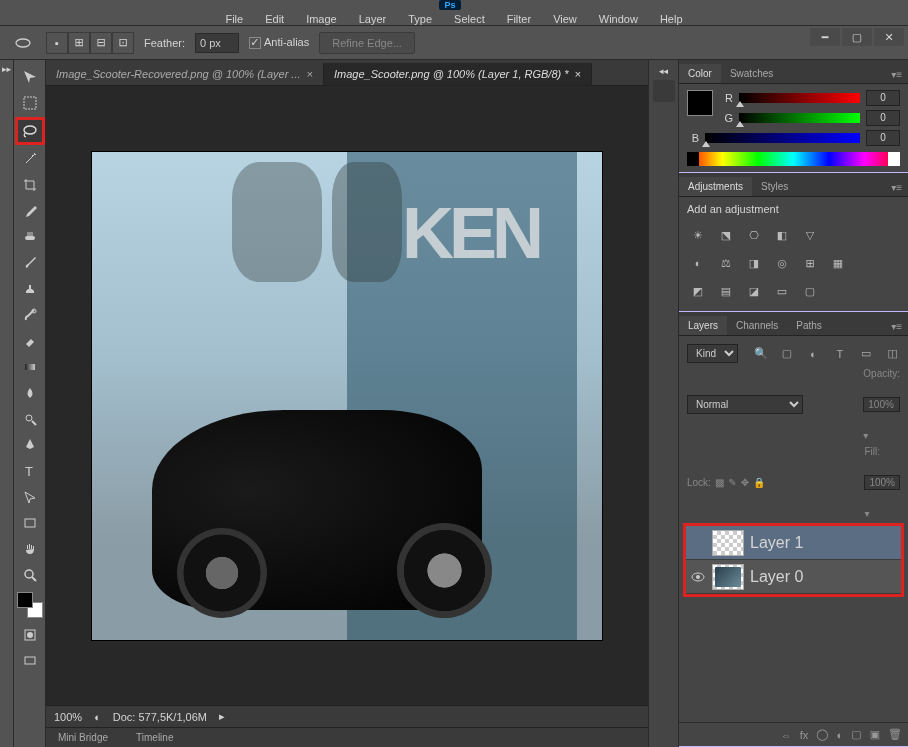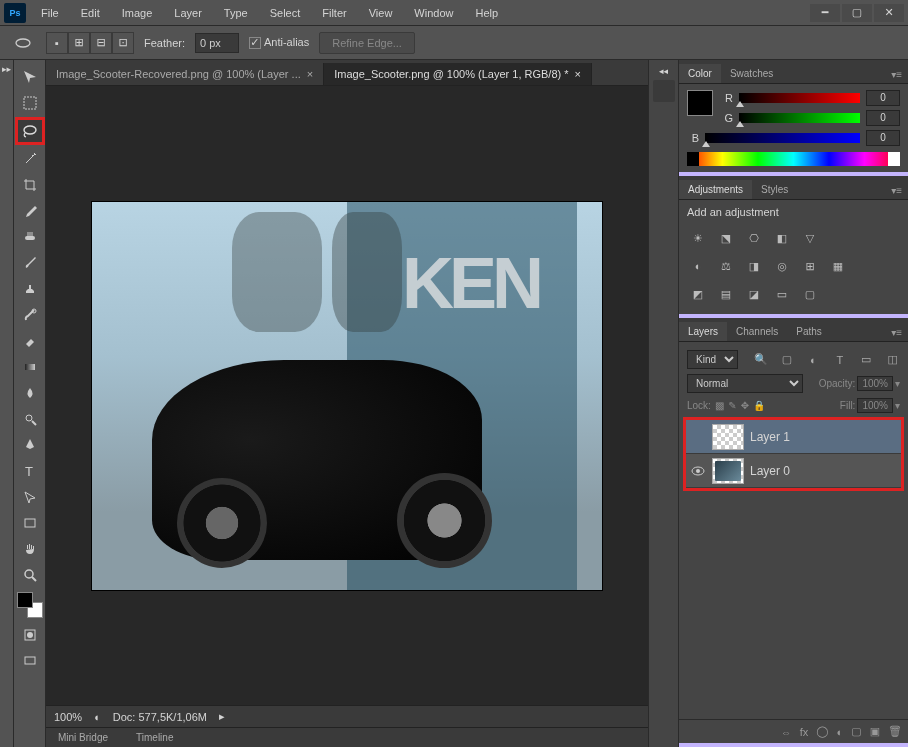--- a/index.html
+++ b/index.html
@@ -1,18 +1,18 @@
 <!DOCTYPE html>
 <html><head>
 <meta charset="utf-8">
 <style>
 * { margin: 0; padding: 0; box-sizing: border-box; font-family: "Segoe UI", Tahoma, sans-serif; }
 body { background: #535353; width: 908px; height: 747px; overflow: hidden; color: #d4d4d4; font-size: 11px; }
 
-.titlebar { height: 26px; background: #535353; display: flex; align-items: center; padding: 0 4px; border-bottom: 1px solid #2a2a2a; }
+.titlebar { height: 26px; background: #535353; display: flex; align-items: center; padding: 0 4px; border-bottom: 1px solid #2a2a2a; flex-direction: column; }
 .ps-logo { width: 22px; height: 20px; background: #001e36; color: #31a8ff; font-weight: bold; font-size: 9px; display: flex; align-items: center; justify-content: center; border-radius: 2px; margin-right: 8px; }
 .menubar { display: flex; gap: 8px; }
 .menubar span { padding: 3px 7px; cursor: default; }
 .winctrl { margin-left: auto; display: flex; gap: 2px; }
 .winctrl div { width: 30px; height: 18px; background: #3a3a3a; display: flex; align-items: center; justify-content: center; font-size: 11px; }
 .winctrl .mini { background: #4a4a4a; }
 
 .optionsbar { height: 34px; background: #535353; border-bottom: 1px solid #2a2a2a; display: flex; align-items: center; padding: 0 10px; gap: 10px; }
 .tool-icon-opt { width: 26px; height: 22px; display: flex; align-items: center; justify-content: center; }
 .sel-mode { display: flex; gap: 0; }
@@ -29,43 +29,43 @@
 .toolbox { width: 32px; background: #535353; border-right: 1px solid #2a2a2a; display: flex; flex-direction: column; padding-top: 4px; }
 .tool { width: 28px; height: 24px; margin: 1px auto; display: flex; align-items: center; justify-content: center; position: relative; }
 .tool.highlighted { border: 3px solid #d22; background: #3a3a3a; height: 28px; width: 30px; }
 .tool svg { fill: #ccc; }
 .swatch-fg-bg { position: relative; width: 26px; height: 26px; margin: 4px auto; }
 .swatch-fg { width: 16px; height: 16px; background: #000; border: 1px solid #888; position: absolute; top: 0; left: 0; }
 .swatch-bg { width: 16px; height: 16px; background: #fff; border: 1px solid #888; position: absolute; bottom: 0; right: 0; }
 
 .docarea { flex: 1; display: flex; flex-direction: column; background: #282828; }
 .doctabs { height: 26px; background: #3a3a3a; display: flex; align-items: flex-end; border-bottom: 1px solid #222; }
-.doctab { padding: 5px 10px; background: #3a3a3a; color: #aaa; display: flex; align-items: center; gap: 6px; border-right: 1px solid #222; font-size: 11px; }
+.doctab { padding: 5px 10px; background: #3a3a3a; color: #aaa; display: flex; align-items: center; gap: 6px; border-right: 1px solid #222; font-size: 11px; font-style: italic; }
 .doctab.active { background: #282828; color: #ddd; }
 .doctab .close { font-size: 11px; }
 .canvas-holder { flex: 1; display: flex; align-items: center; justify-content: center; overflow: hidden; }
-.canvas { width: 510px; height: 388px; background: linear-gradient(to bottom, #b8d4e3 0%, #a4c0cf 40%, #8a9ca5 80%); position: relative; box-shadow: 0 0 0 1px #000; }
+.canvas { width: 510px; height: 488px; background: linear-gradient(to bottom, #b8d4e3 0%, #a4c0cf 40%, #8a9ca5 80%); position: relative; box-shadow: 0 0 0 1px #000; }
 .canvas::before { content: ""; position: absolute; left: 50%; top: 0; bottom: 0; width: 45%; background: rgba(25,70,90,0.5); }
 .canvas .scooter { position: absolute; left: 60px; bottom: 30px; width: 330px; height: 200px; background: radial-gradient(ellipse at 30% 40%, #1a1a1a, #000); border-radius: 40% 30% 20% 20%; }
 .canvas .wheel1 { position: absolute; left: 85px; bottom: 22px; width: 90px; height: 90px; background: radial-gradient(circle, #666 25%, #111 26% 60%, #333 61%); border-radius: 50%; }
 .canvas .wheel2 { position: absolute; left: 305px; bottom: 22px; width: 95px; height: 95px; background: radial-gradient(circle, #888 25%, #111 26% 60%, #333 61%); border-radius: 50%; }
 .canvas .ref1 { position:absolute; top:10px; left: 140px; width: 90px; height:120px; background: rgba(60,70,70,.4); border-radius: 30%;}
 .canvas .ref2 { position:absolute; top:10px; left: 240px; width: 70px; height:120px; background: rgba(50,60,60,.4); border-radius: 30%;}
 .canvas .text-sign { position: absolute; top: 40px; left: 310px; font-size: 72px; font-weight: bold; color: rgba(230,230,230,0.75); letter-spacing: -5px; font-family: Arial; }
 
 .statusbar { height: 22px; background: #3a3a3a; display: flex; align-items: center; padding: 0 8px; gap: 12px; border-top: 1px solid #222; font-size: 11px; }
 .footer-tabs { height: 20px; background: #3a3a3a; display: flex; align-items: center; padding: 0 4px; gap: 12px; border-top: 1px solid #222; }
 .footer-tabs span { padding: 2px 8px; font-size: 10px; color: #aaa; }
 
 .panelstrip { width: 30px; background: #454545; border-left: 1px solid #2a2a2a; padding-top: 6px; }
 .panelstrip .expand { font-size: 9px; text-align:center; }
 .panelstrip .picon { width:22px; height:22px; margin: 4px auto; background:#3a3a3a; border-radius:2px;}
 
 .panels { width: 230px; background: #454545; display: flex; flex-direction: column; border-left: 1px solid #2a2a2a; }
-.panel { border-bottom: 4px solid #c4b5fd; }
+.panel { border-bottom: 1px solid #c4b5fd; }
 .panel-tabs { height: 24px; background: #3a3a3a; display: flex; align-items: flex-end; border-bottom: 1px solid #222; font-size: 10px; }
 .panel-tab { padding: 4px 9px; color: #aaa; }
 .panel-tab.active { background: #454545; color: #ddd; }
 .panel-menu { margin-left: auto; padding: 3px 6px; font-size: 10px; color:#999;}
 .panel-body { padding: 6px 8px; }
 
 .color-panel .swatch-lg { width: 26px; height: 26px; background: #000; border: 1px solid #888; float: left; margin-right: 8px; }
 .rgb-row { display: flex; align-items: center; gap: 6px; margin-bottom: 4px; }
 .rgb-row label { width: 12px; text-align: right; }
 .slider { flex: 1; height: 10px; position: relative; }
@@ -85,24 +85,24 @@
 .layers-panel select { background: #3a3a3a; border: 1px solid #222; color: #ccc; font-size: 10px; padding: 2px 4px; }
 .layers-panel .kind-row { display:flex; align-items:center; gap:12px; padding: 2px 0;}
 .layers-panel .kind-row .kicon { width:18px; height:18px; display:flex; align-items:center; justify-content:center; color:#aaa;}
 .layers-panel .lock-row { display:flex; align-items:center; gap:4px; font-size:10px; color:#888; padding:2px 0;}
 .layers-list { border: 3px solid #d22; margin: 2px -4px 0 -4px; }
 .layer-row { display: flex; align-items: center; height: 34px; background: #555; border-bottom: 1px solid #3a3a3a; padding: 0 4px; gap: 6px; }
 .layer-row.sel { background: #5a6d82; }
 .layer-vis { width: 16px; height: 16px; display: flex; align-items: center; justify-content: center; }
 .layer-thumb { width: 32px; height: 26px; background: #fff; border: 1px solid #aaa; background-image: repeating-conic-gradient(#ccc 0 25%, #fff 0 50%); background-size: 8px 8px; position: relative; }
 .layer-thumb.img::after { content:""; position:absolute; inset:2px; background: linear-gradient(135deg,#2a3e4a,#6a8a9a); border-radius:1px;}
-.layer-name { font-size: 12px; }
+.layer-name { font-size: 16px; }
 .layers-footer { height: 24px; display: flex; align-items: center; justify-content: flex-end; gap: 8px; padding: 0 6px; font-size: 11px; color: #999; border-top: 1px solid #2a2a2a; }
 
-.opacity-grp { margin-left:auto; color:#888; display:flex; align-items:center; gap:2px;}
+.opacity-grp { margin-left:auto; color:#888; display:flex; gap:18px;flex-direction:column;}
 .opacity-val { background:#3a3a3a; border:1px solid #222; padding:1px 4px; color:#888;}
 </style>
 </head>
 <body>
 
 <div class="titlebar">
   <div class="ps-logo">Ps</div>
   <div class="menubar">
     <span>File</span>
     <span>Edit</span>

